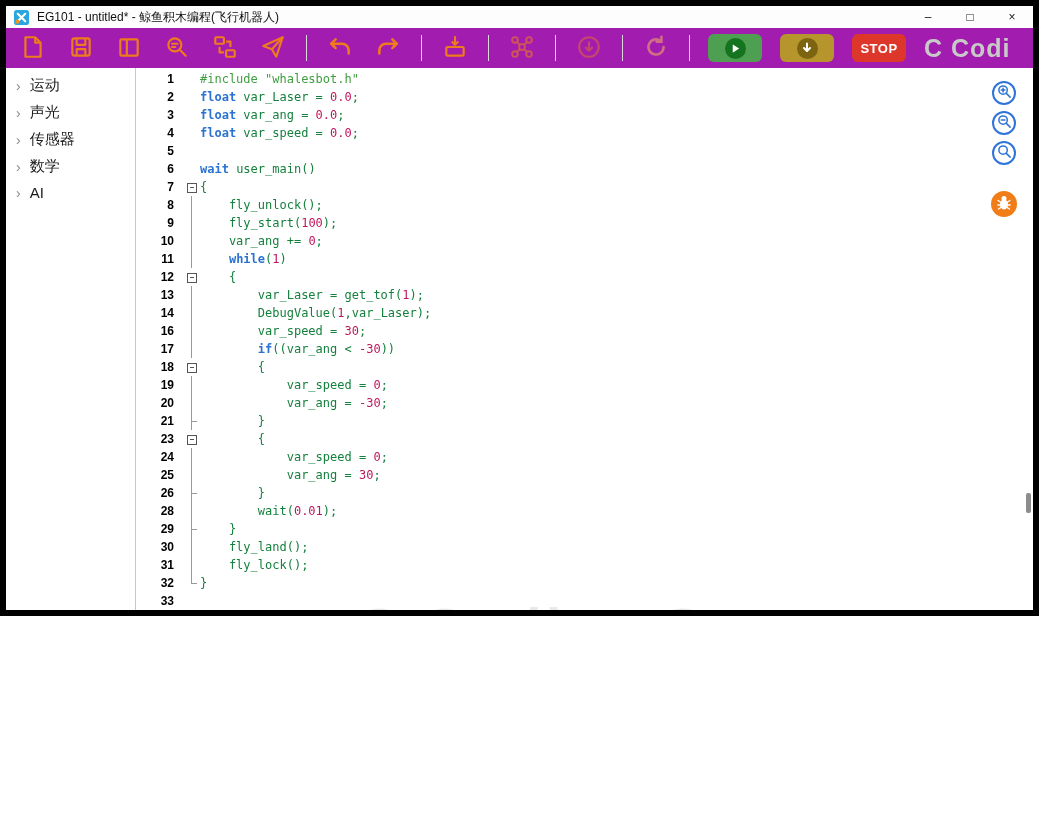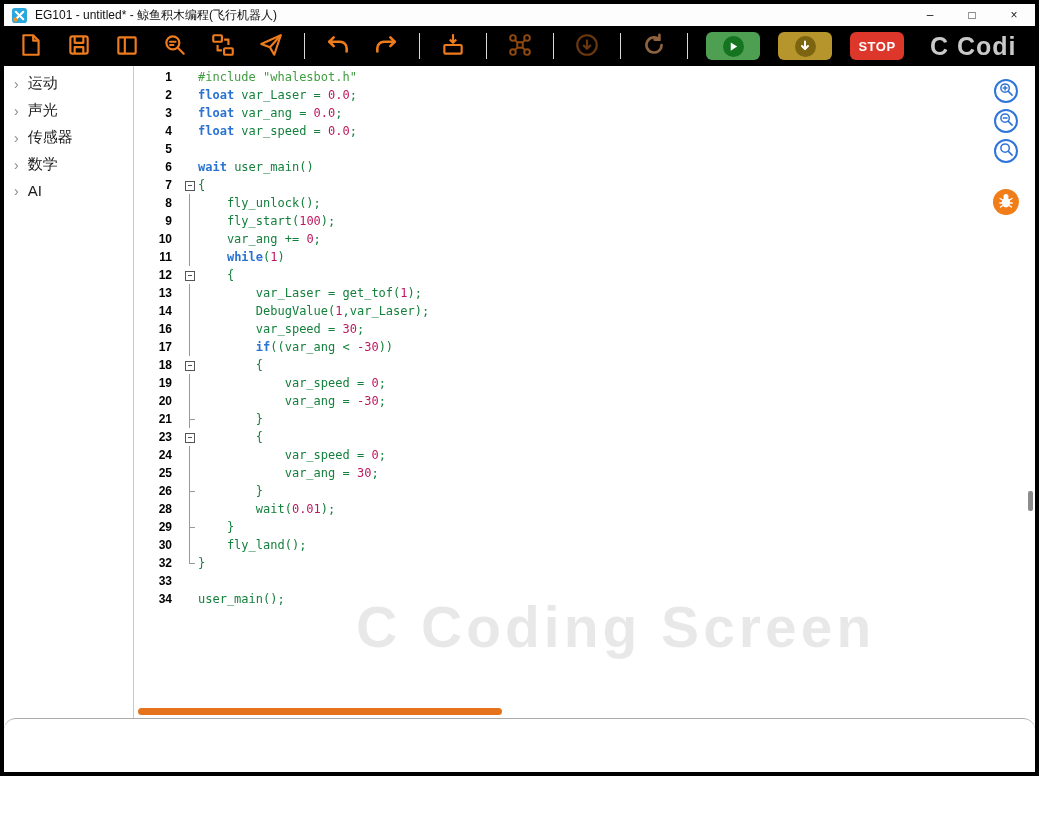--- a/index.html
+++ b/index.html
@@ -1,36 +1,36 @@
 <!DOCTYPE html>
 <html><head>
 <meta charset="utf-8">
 <style>
   * { margin:0; padding:0; box-sizing:border-box; }
   body { font-family: "Liberation Sans", sans-serif; background:#fff; }
-  .window { position:relative; width:1039px; height:776px; border:4px solid #000000; background:#fff; overflow:hidden; }
+  .window { position:relative; width:1039px; height:616px; border:6px solid #000000; background:#fff; overflow:hidden; }
 
   
   .titlebar { position:absolute; top:0; left:0; right:0; height:22px; background:#fdfdfd; display:flex; align-items:center; padding-left:8px; }
   .app-icon { width:15px; height:15px; margin-right:8px; display:inline-flex; }
   .title { font-size:12px; color:#111; }
   .win-controls { margin-left:auto; display:flex; height:22px; }
   .win-btn { width:42px; height:22px; border:none; background:transparent; font-size:12px; color:#222; cursor:pointer; font-family:inherit; }
 
   
-  .toolbar { position:absolute; top:22px; left:0; right:0; height:40px; background:#000000; display:flex; align-items:center; gap:18px; padding:0 10px 0 12px; }
+  .toolbar { position:absolute; top:22px; left:0; right:0; height:40px; background:#a21caf; display:flex; align-items:center; gap:18px; padding:0 10px 0 12px; }
   .tb-btn { width:30px; height:30px; border:none; background:transparent; display:flex; align-items:center; justify-content:center; cursor:pointer; flex:none; }
   .tb-sep { width:1px; height:26px; background:#d9d9d9; flex:none; }
   .run-btn, .flash-btn { width:54px; height:28px; border:none; border-radius:6px; display:flex; align-items:center; justify-content:center; cursor:pointer; flex:none; }
   .run-btn { background:#4f9f53; margin-left:auto; }
   .run-circle { width:21px; height:21px; border-radius:50%; background:#14741f; display:flex; align-items:center; justify-content:center; }
   .flash-btn { background:#b5952c; }
   .flash-circle { width:21px; height:21px; border-radius:50%; background:#7d6410; display:flex; align-items:center; justify-content:center; }
   .stop-btn { width:54px; height:28px; border:none; border-radius:6px; background:#dd372b; color:#fff; font-weight:bold; font-size:13px; letter-spacing:0.5px; cursor:pointer; flex:none; font-family:inherit; }
-  .tb-watermark { color:#c9c9c9; font-size:25px; font-weight:bold; white-space:nowrap; letter-spacing:1px;margin-left:8px; }
+  .tb-watermark { color:#c9c9c9; font-size:25px; font-weight:bold; white-space:nowrap; letter-spacing:1px; }
   .menu-btn { width:32px; height:30px; border:none; background:transparent; cursor:pointer; flex:none; display:flex; align-items:center; justify-content:center; }
 
   
   .content { position:absolute; top:62px; left:0; right:0; height:652px; display:flex; background:#fff; }
   .sidebar { width:130px; border-right:1px solid #c9c9c9; padding-top:4px; flex:none; }
   .side-item { display:flex; align-items:center; gap:9px; padding:4px 8px 4px 10px; font-size:15px; color:#1a1a1a; cursor:pointer; }
   .chev { color:#8a8a8a; font-size:14px; }
 
   .editor { position:relative; flex:1; overflow:hidden; padding-top:2px; }
   .code-row { display:flex; height:18px; line-height:18px; }
@@ -349,20 +349,25 @@
           </div>
           <div class="code-row">
             <div class="ln">29</div>
             <div class="fold f-tick"></div>
             <div class="codeline"><span class="pl">    }</span></div>
           </div>
           <div class="code-row">
             <div class="ln">30</div>
             <div class="fold f-line"></div>
             <div class="codeline"><span class="pl">    fly_land();</span></div>
+          </div>
+          <div class="code-row">
+            <div class="ln">31</div>
+            <div class="fold f-line"></div>
+            <div class="codeline"><span class="pl">    fly_lock();</span></div>
           </div>
           <div class="code-row">
             <div class="ln">32</div>
             <div class="fold f-end"></div>
             <div class="codeline"><span class="pl">}</span></div>
           </div>
           <div class="code-row">
             <div class="ln">33</div>
             <div class="fold"></div>
             <div class="codeline"></div>

